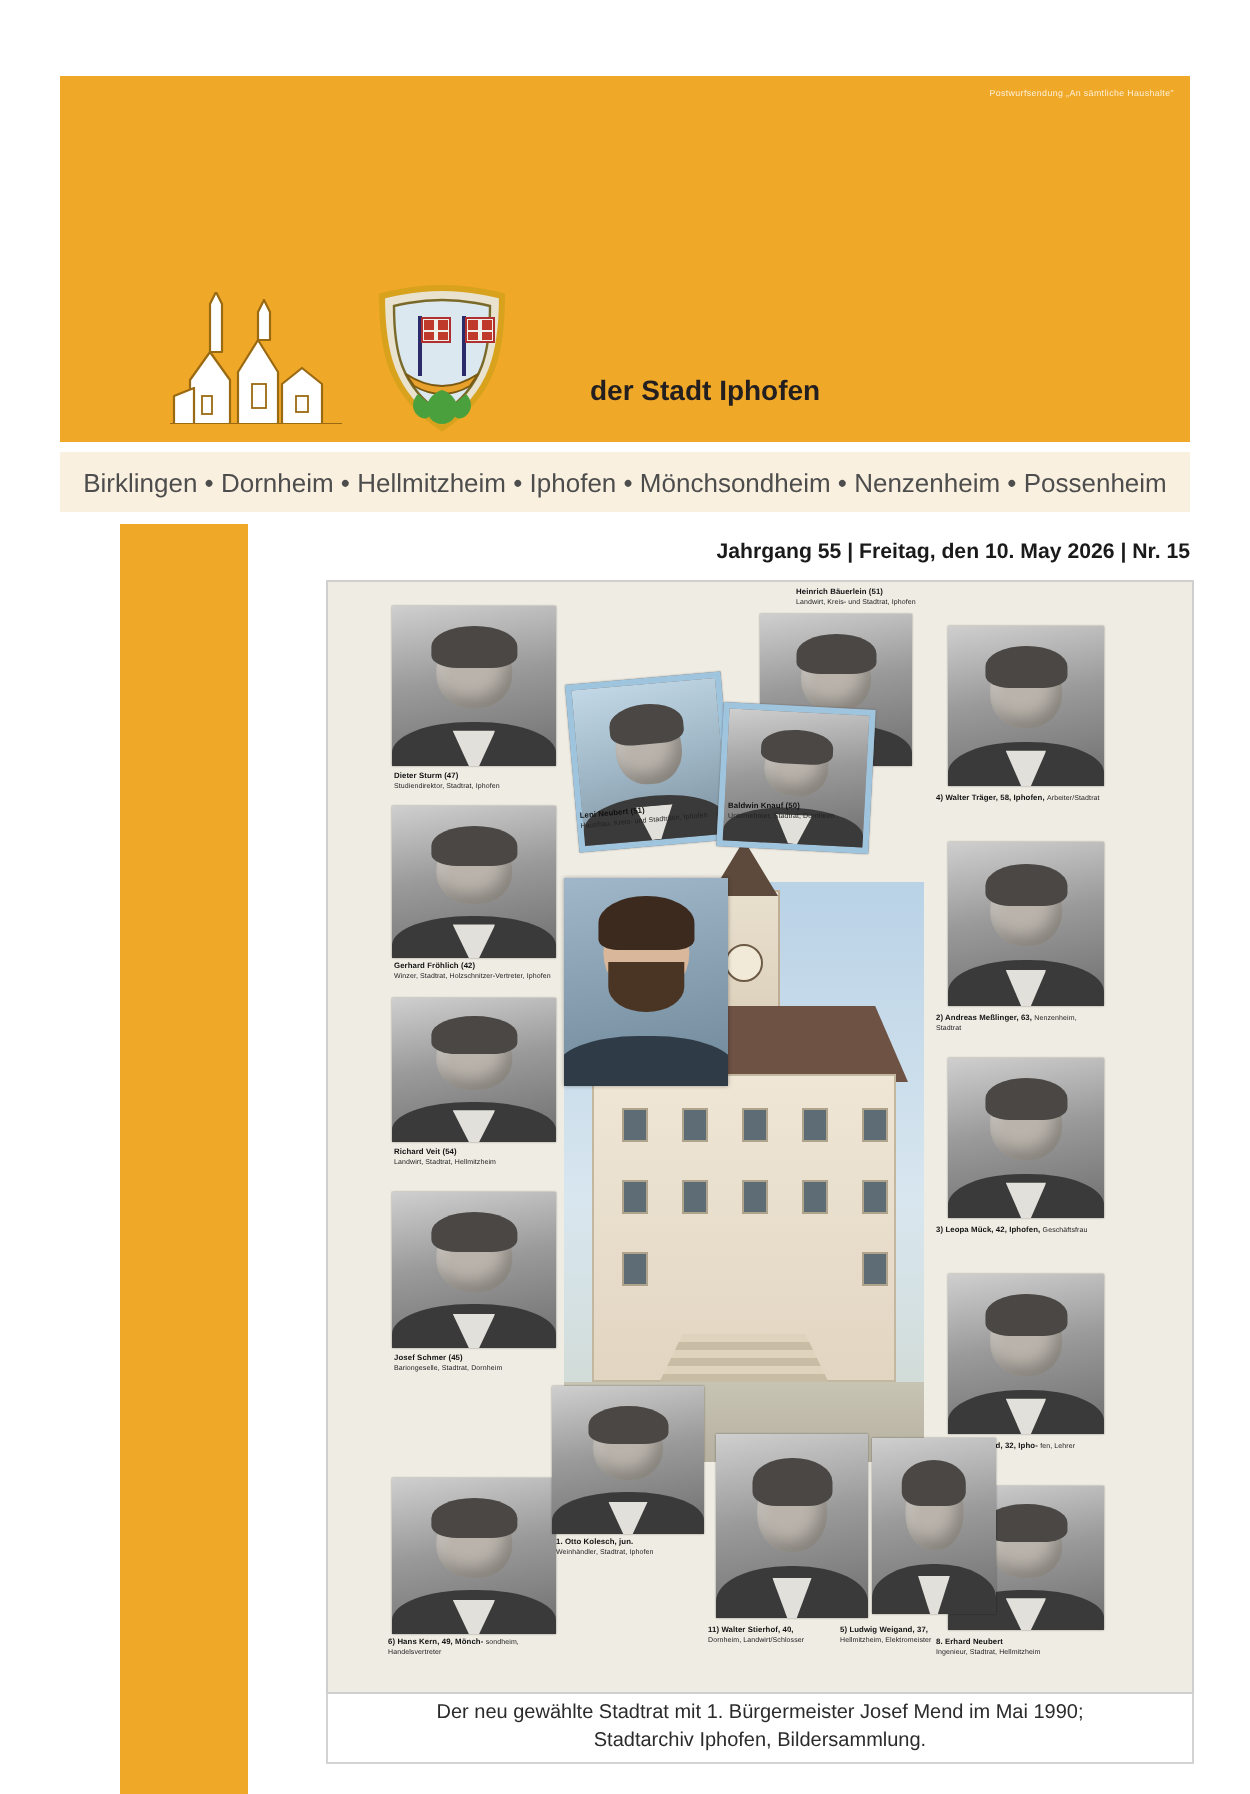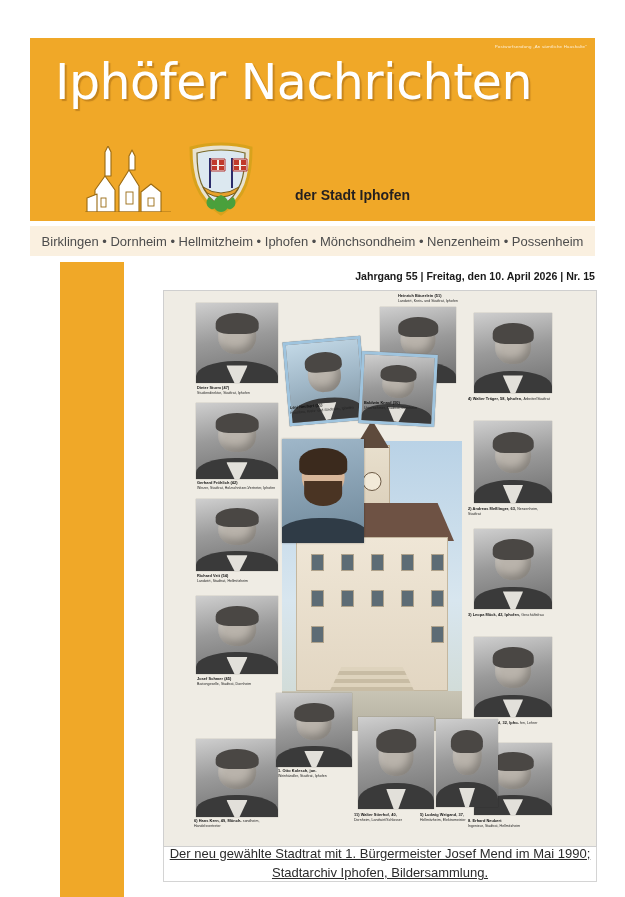--- a/index.html
+++ b/index.html
@@ -337,34 +337,32 @@
     border: 1px solid #d4d4d4;
     border-top: none;
     background: #ffffff;
     display: flex;
     flex-direction: column;
     align-items: center;
     justify-content: center;
     text-align: center;
   }
   .photo-caption span {
-    font-size: 13px;
+    font-size: 10px;
     color: #2b2b2b;
     line-height: 1.45;
-    text-decoration: underline;
   }
 </style>
 </head>
 <body>
 
 <div class="masthead">
 
   <div class="postal-note">Postwurfsendung „An sämtliche Haushalte"</div>
 
-  <div class="paper-title">Iphöfer Nachrichten</div>
 
   <div class="church-icon">
     <svg viewBox="0 0 86 66" width="86" height="66" aria-hidden="true">
       <g fill="#ffffff" stroke="#9a6a12" stroke-width="1.1" stroke-linejoin="round">
         <path d="M10 66 L10 44 L20 30 L30 44 L30 66 Z"></path>
         <path d="M20 30 L20 6 L23 0 L26 6 L26 30 Z"></path>
         <path d="M34 66 L34 40 L44 24 L54 40 L54 66 Z"></path>
         <path d="M44 24 L44 10 L47 4 L50 10 L50 24 Z"></path>
         <path d="M56 66 L56 46 L66 38 L76 46 L76 66 Z"></path>
         <path d="M2 66 L2 52 L12 48 L12 66 Z"></path>
@@ -400,21 +398,21 @@
     </svg>
   </div>
 
   <div class="subtitle-sub">der Stadt Iphofen</div>
 </div>
 
 <div class="village-strip">
   <span class="village-strip-text">Birklingen • Dornheim • Hellmitzheim • Iphofen • Mönchsondheim • Nenzenheim • Possenheim</span>
 </div>
 
-<div class="issue-line">Jahrgang 55 | Freitag, den 10. April 2026 | Nr. 15</div>
+<div class="issue-line">Jahrgang 55 | Freitag, den 10. May 2026 | Nr. 15</div>
 
 <div class="sidebar">
   <div class="sidebar-url">www.iphofen.de</div>
 </div>
 <div class="sidebar-inner">
   <div class="sidebar-slogan">Eine Weinstadt mit Kultur</div>
 </div>
 
 <div class="photo-panel">
   <div class="collage">

